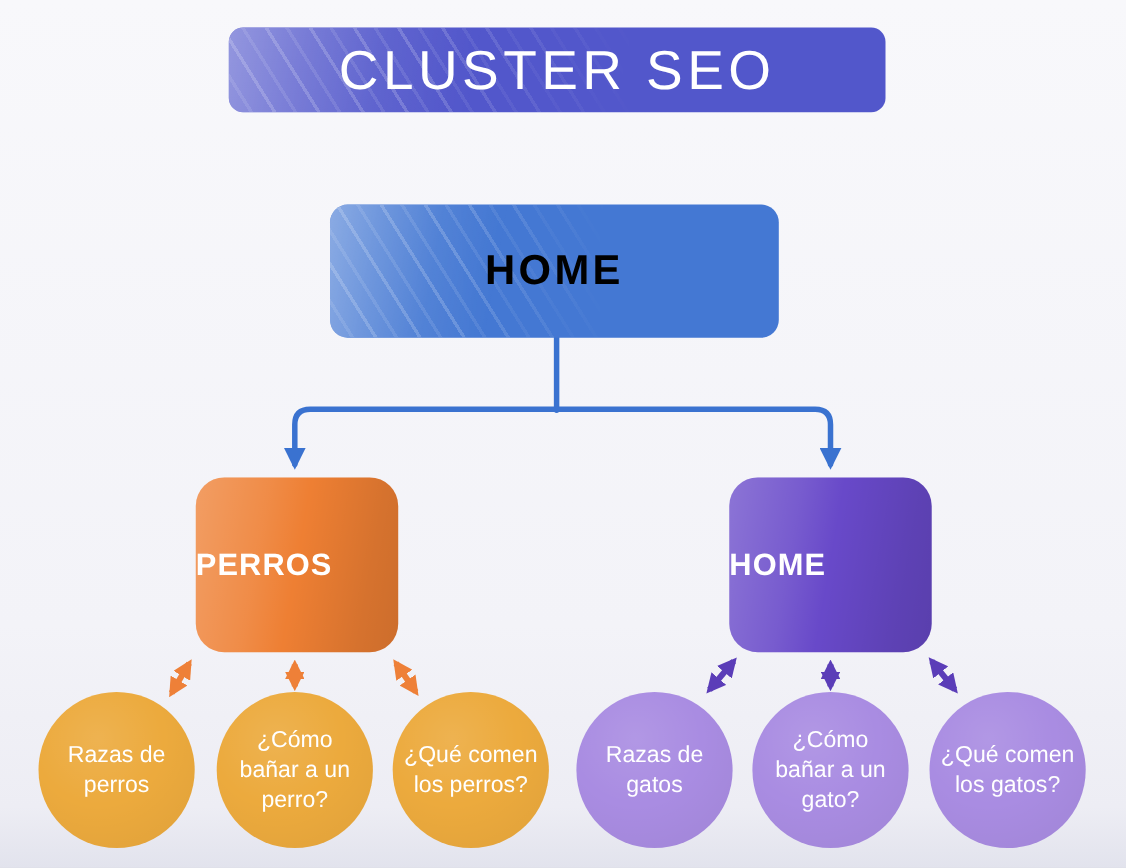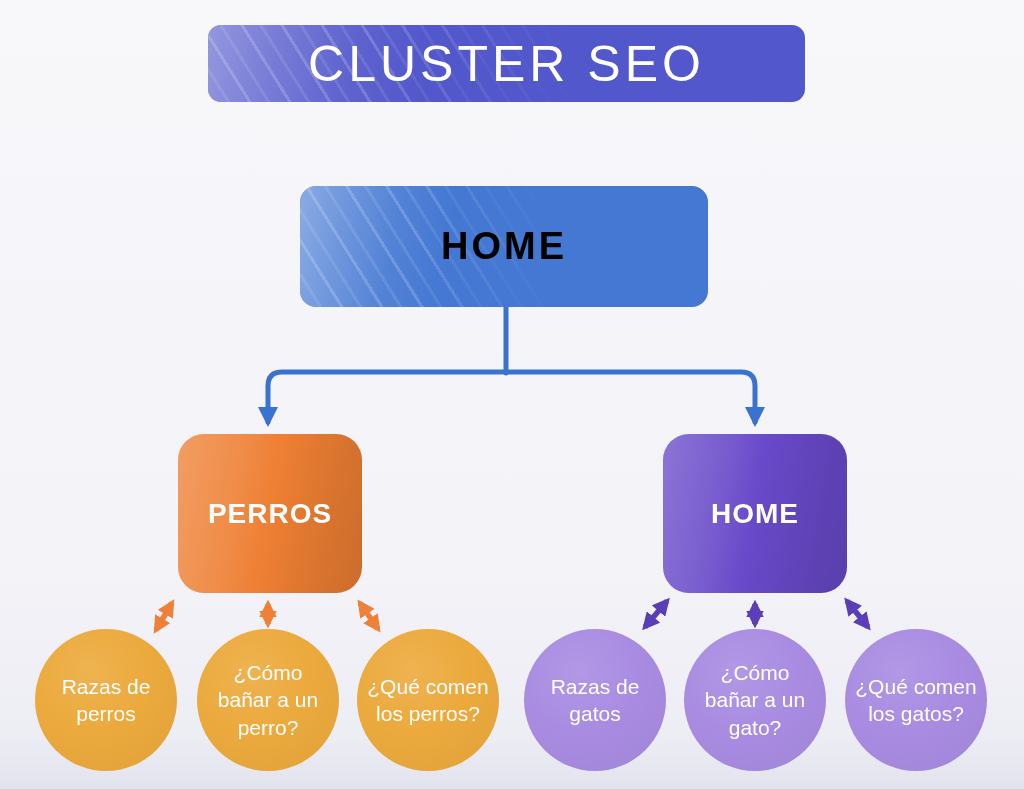--- a/index.html
+++ b/index.html
@@ -30,21 +30,21 @@
     position:absolute; left:300px; top:186px; width:408px; height:121px;
     background:var(--c-home); border-radius:16px;
     display:flex; align-items:center; justify-content:center;
   }
   .home-box .label{
     position:relative; color:#000000; font-size:38px; font-weight:bold; letter-spacing:3px;
   }
   
   .cluster-box{
     position:absolute; top:434px; width:184px; height:159px; border-radius:26px;
-    display:flex; align-items:center; justify-content:center;
+    display:flex; align-items:center; 
   }
   .cluster-box.perros{ left:178px; background:var(--c-perros-box);}
   .cluster-box.gatos{ left:663px; background:var(--c-gatos-box);}
   .cluster-box .shade{
     position:absolute; inset:0; border-radius:inherit; pointer-events:none;
     background:linear-gradient(100deg, rgba(255,255,255,.24) 0%, rgba(255,255,255,.10) 32%, rgba(255,255,255,0) 50%, rgba(0,0,0,.10) 82%, rgba(0,0,0,.14) 100%);
   }
   .cluster-box .label{
     position:relative; color:#fff; font-size:28px; font-weight:bold; letter-spacing:1px;
   }

